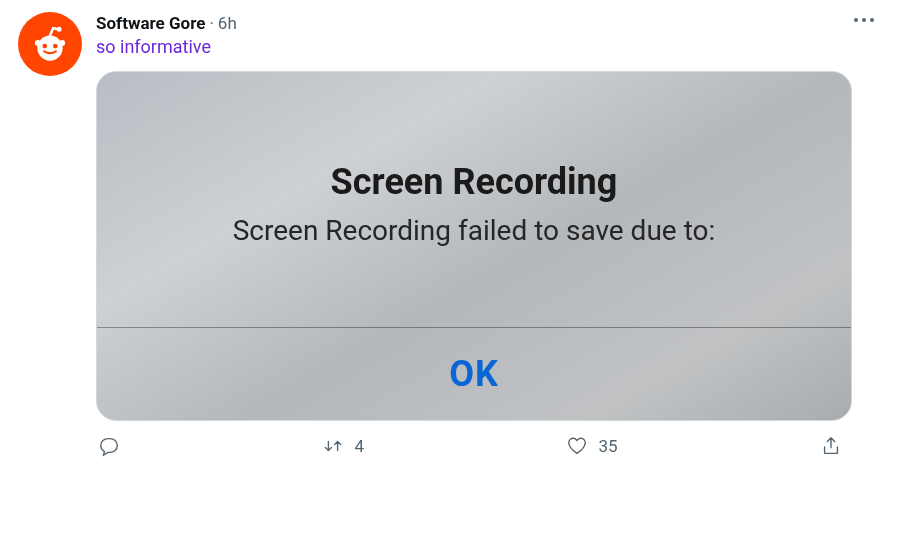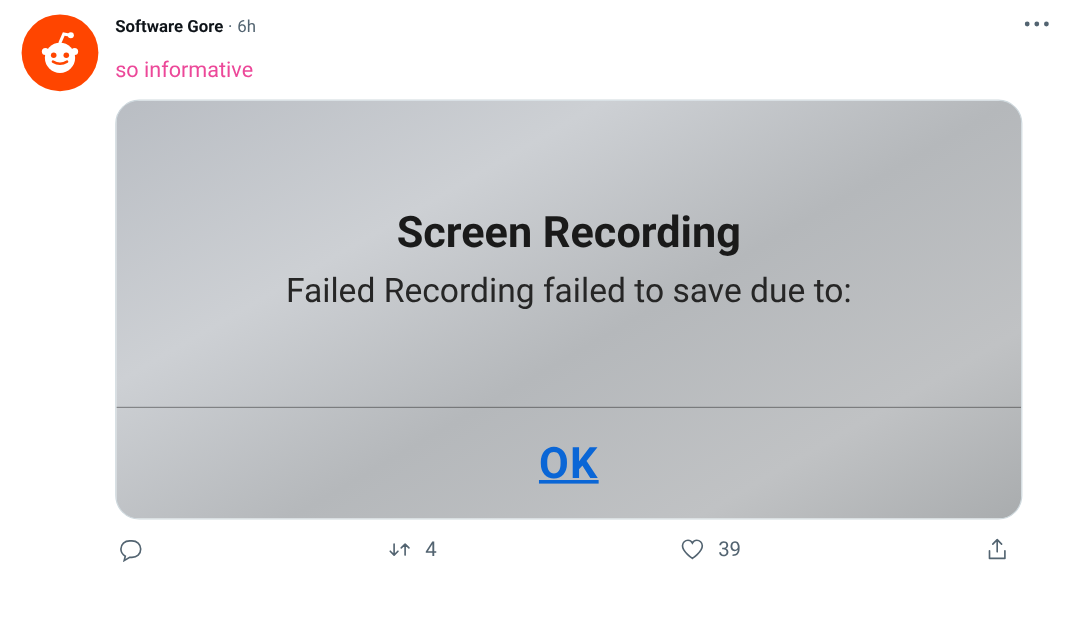--- a/index.html
+++ b/index.html
@@ -25,42 +25,42 @@
       justify-content: center;
       flex-shrink: 0;
       margin-right: 14px;
     }
     .avatar svg { width: 42px; height: 42px; }
     .content { flex: 1; min-width: 0; }
     .header-row {
       display: flex;
       align-items: center;
       gap: 4px;
-      font-size: 14px;
+      font-size: 17px;
       line-height: 22px;
     }
     .display-name { font-weight: 700; color: #0f1419; }
     .handle, .dot, .time { color: #536471; font-weight: 400; }
     .more-button {
       position: absolute;
       top: 14px;
       right: 22px;
       color: #536471;
       display: flex;
       gap: 4px;
       cursor: pointer;
       padding: 4px;
     }
     .more-button span {
       width: 4px; height: 4px; background: #536471; border-radius: 50%;
     }
     .tweet-text {
       font-size: 18px;
-      color: #ec4899;
-      margin-top: 14px;
+      color: #6d28d9;
+      margin-top: 2px;
       margin-bottom: 14px;
     }
     .media {
       border: 1px solid #cfd9de;
       border-radius: 20px;
       overflow: hidden;
       width: 756px;
       height: 350px;
       background: linear-gradient(150deg, #b9bdc3 0%, #cdd0d4 30%, #b5b8bb 55%, #c0c2c4 80%, #a9acae 100%);
       display: flex;
@@ -96,21 +96,20 @@
     .alert-button {
       height: 92px;
       display: flex;
       align-items: center;
       justify-content: center;
       font-size: 36px;
       font-weight: 700;
       color: #0a66d6;
       letter-spacing: 1px;
       cursor: pointer;
-      text-decoration: underline;
     }
     .actions {
       display: flex;
       justify-content: space-between;
       align-items: center;
       width: 756px;
       margin-top: 14px;
       padding: 0 10px 0 2px;
       color: #536471;
     }
@@ -147,21 +146,21 @@
       <span class="dot">·</span>
       <span class="time">6h</span>
     </div>
 
     <div class="tweet-text">so informative</div>
 
     <div class="media">
       <div class="alert-top">
         <div class="alert-title">Screen Recording</div>
         <div class="alert-message">
-          <div>Failed Recording failed to save due to:</div>
+          <div>Screen Recording failed to save due to:</div>
         </div>
       </div>
       <div class="alert-divider"></div>
       <div class="alert-button">OK</div>
     </div>
 
     <div class="actions">
       <div class="action">
         <svg viewBox="0 0 24 24">
           <path d="M3 11.5 C3 7 6.5 4 11 4 L13 4 C17.5 4 21 7 21 11.5 C21 16 17.5 19 13 19 L11 19 L6 22 L7 18 C4.5 16.5 3 14 3 11.5 Z" stroke-width="1.5"></path>
@@ -170,21 +169,21 @@
       <div class="action">
         <svg viewBox="0 0 24 24">
           <path d="M7 7 L7 17 M3.5 13.5 L7 17 L10.5 13.5 M17 17 L17 7 M13.5 10.5 L17 7 L20.5 10.5" stroke-width="1.5" stroke-linecap="round" stroke-linejoin="round"></path>
         </svg>
         <span>4</span>
       </div>
       <div class="action">
         <svg viewBox="0 0 24 24">
           <path d="M12 20 C12 20 3 14 3 8.5 C3 5.5 5.5 3.5 8 3.5 C10 3.5 11.3 4.8 12 6 C12.7 4.8 14 3.5 16 3.5 C18.5 3.5 21 5.5 21 8.5 C21 14 12 20 12 20 Z" stroke-width="1.5"></path>
         </svg>
-        <span>39</span>
+        <span>35</span>
       </div>
       <div class="action share-action">
         <svg viewBox="0 0 24 24">
           <path d="M12 3 L12 14 M8 7 L12 3 L16 7 M5 13 L5 20 L19 20 L19 13" stroke-width="1.5" stroke-linecap="round" stroke-linejoin="round"></path>
         </svg>
       </div>
     </div>
   </div>
 
   <div class="more-button">

